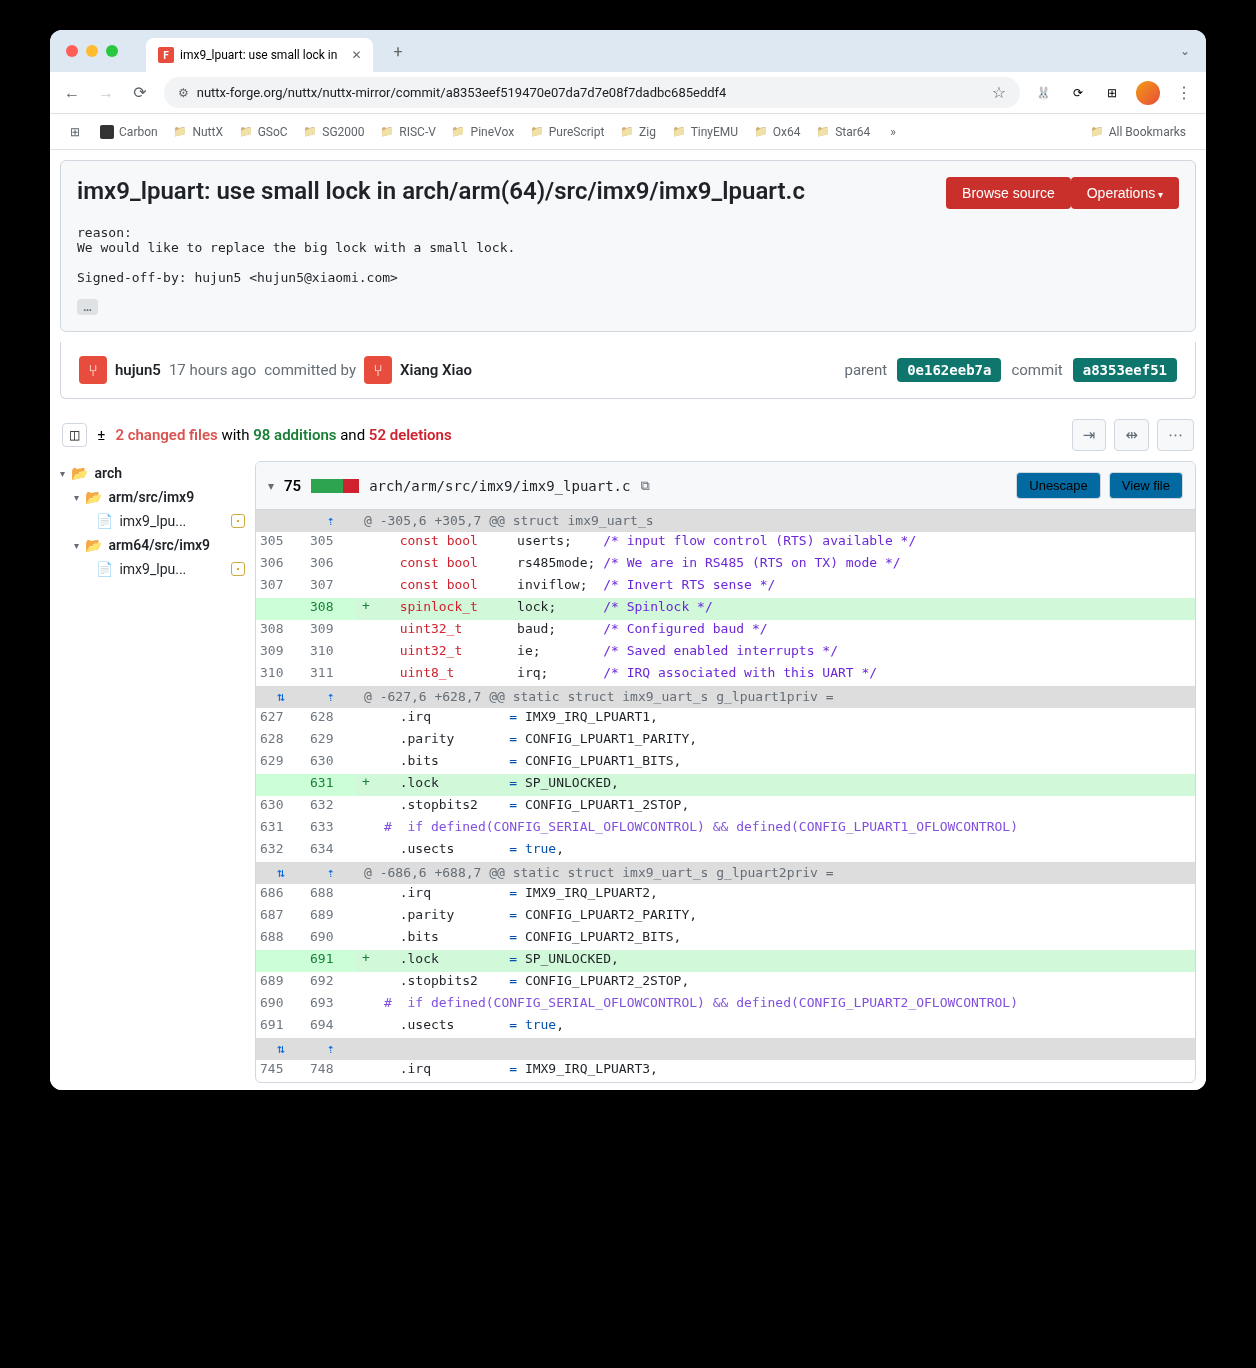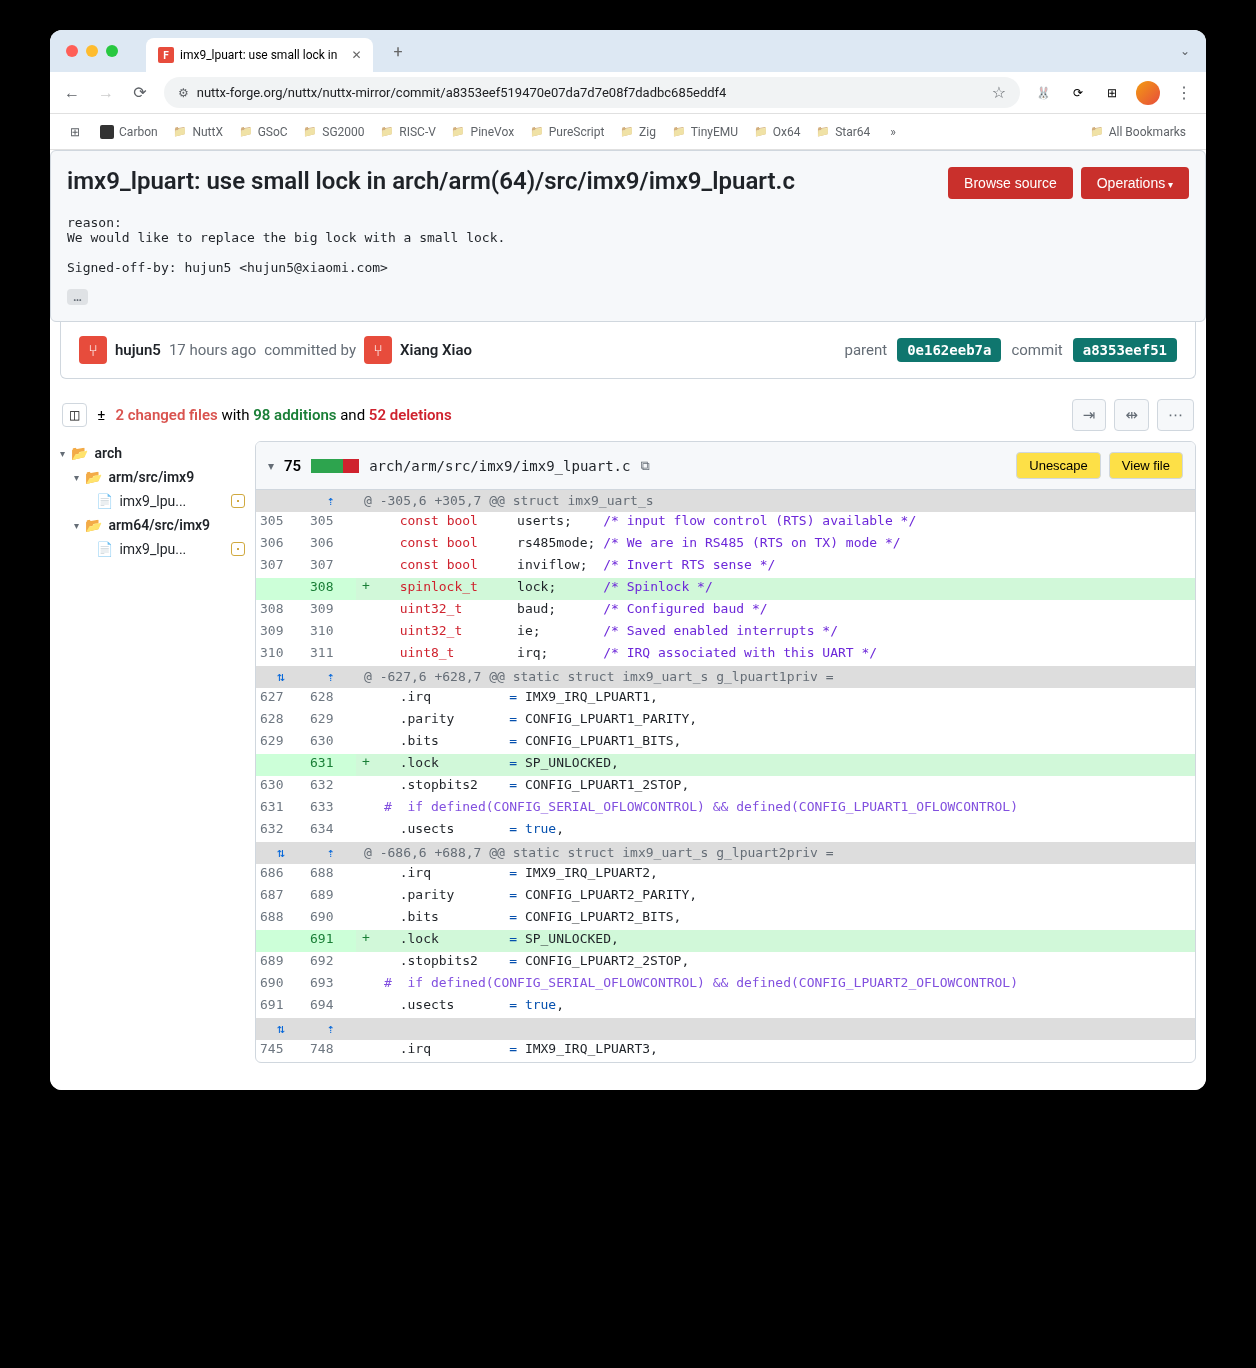--- a/index.html
+++ b/index.html
@@ -19,24 +19,24 @@
 .url-icon{color:#5f6368;font-size:12px}
 .star{color:#5f6368;font-size:16px;margin-left:auto}
 .ext-icon{width:20px;height:20px;border-radius:50%;display:flex;align-items:center;justify-content:center;font-size:12px}
 .avatar{width:24px;height:24px;border-radius:50%;background:linear-gradient(135deg,#f39c12,#e74c3c)}
 .bookmarks{background:#fff;height:36px;display:flex;align-items:center;padding:0 12px;gap:4px;border-bottom:1px solid #e0e0e0;font-size:12px}
 .bm{display:flex;align-items:center;gap:5px;color:#5f6368;padding:4px 8px;cursor:pointer;white-space:nowrap}
 .bm-folder::before{content:"📁";font-size:11px;filter:grayscale(0.5)}
 .bm-icon{width:14px;height:14px;background:#333;border-radius:2px}
 .bm-more{color:#5f6368;padding:0 8px}
 .content{background:#fff;height:calc(100% - 120px);overflow-y:auto}
-.commit-header{background:#f6f8fa;border:1px solid #d0d7de;border-radius:6px;padding:16px}
+.commit-header{background:#f6f8fa;margin:10px;border:1px solid #d0d7de;border-radius:6px;padding:16px}
 .ch-top{display:flex;justify-content:space-between;align-items:flex-start;gap:16px}
 .ch-title{font-size:24px;font-weight:600;color:#1f2328;flex:1}
-.ch-buttons{display:flex;gap:8px}
+.ch-buttons{display:flex;}
 .btn{padding:8px 16px;border-radius:4px;font-size:14px;font-weight:500;border:none;cursor:pointer}
 .btn-red{background:#c9302c;color:#fff}
 .btn-red .caret::after{content:" ▾";font-size:10px}
 .commit-msg{font-family:ui-monospace,Menlo,monospace;font-size:13px;color:#1f2328;margin-top:16px;white-space:pre}
 .ellipsis-btn{display:inline-block;background:#dfe2e5;border-radius:4px;padding:0px 6px;margin-top:14px;font-size:12px;line-height:16px;color:#656d76;cursor:pointer;font-weight:bold}
 .commit-meta{display:flex;align-items:center;justify-content:space-between;padding:14px 18px;margin:0 10px 10px;background:#fff;border:1px solid #d0d7de;border-top:none;border-radius:0 0 6px 6px;font-size:15px}
 .cm-left{display:flex;align-items:center;gap:8px}
 .cm-avatar{width:28px;height:28px;background:#e74c3c;border-radius:4px;display:flex;align-items:center;justify-content:center;color:#fff;font-size:16px}
 .cm-name{font-weight:600;color:#1f2328}
 .cm-time{color:#656d76}
@@ -62,21 +62,21 @@
 .diff-main{flex:1;border:1px solid #d0d7de;border-radius:6px;overflow:hidden;min-width:0}
 .file-header{background:#f6f8fa;padding:10px 12px;display:flex;align-items:center;gap:10px;border-bottom:1px solid #d0d7de}
 .fh-chevron{color:#656d76;font-size:12px}
 .fh-count{font-weight:600;font-size:15px}
 .fh-bar{display:flex;height:14px;width:48px}
 .fh-bar-add{background:#2da44e;flex:2}
 .fh-bar-del{background:#cf222e;flex:1}
 .fh-path{font-family:ui-monospace,monospace;font-size:14px;color:#1f2328}
 .fh-copy{color:#656d76;font-size:13px}
 .fh-buttons{margin-left:auto;display:flex;gap:8px}
-.fh-btn{border:1px solid #d0d7de;background:#fde047;border-radius:4px;padding:5px 12px;font-size:13px;cursor:pointer}
+.fh-btn{border:1px solid #d0d7de;background:#0369a1;border-radius:4px;padding:5px 12px;font-size:13px;cursor:pointer}
 .diff-table{font-family:ui-monospace,Menlo,monospace;font-size:13px;width:100%}
 .dr{display:flex;min-height:22px}
 .dr-hunk{background:#ddd}
 .dr-add{background:#d1f8d9}
 .ln{width:50px;text-align:left;padding:1px 10px 1px 4px;color:#6e7781;flex-shrink:0;user-select:none}
 .ln.add{background:#ccffd8;color:#1a7f37}
 .sign{width:20px;text-align:center;color:#656d76;flex-shrink:0}
 .sign.add{color:#1a7f37}
 .code{padding:1px 8px;white-space:pre;overflow:hidden;color:#1f2328}
 .hunk-text{padding:3px 8px;color:#656d76}

